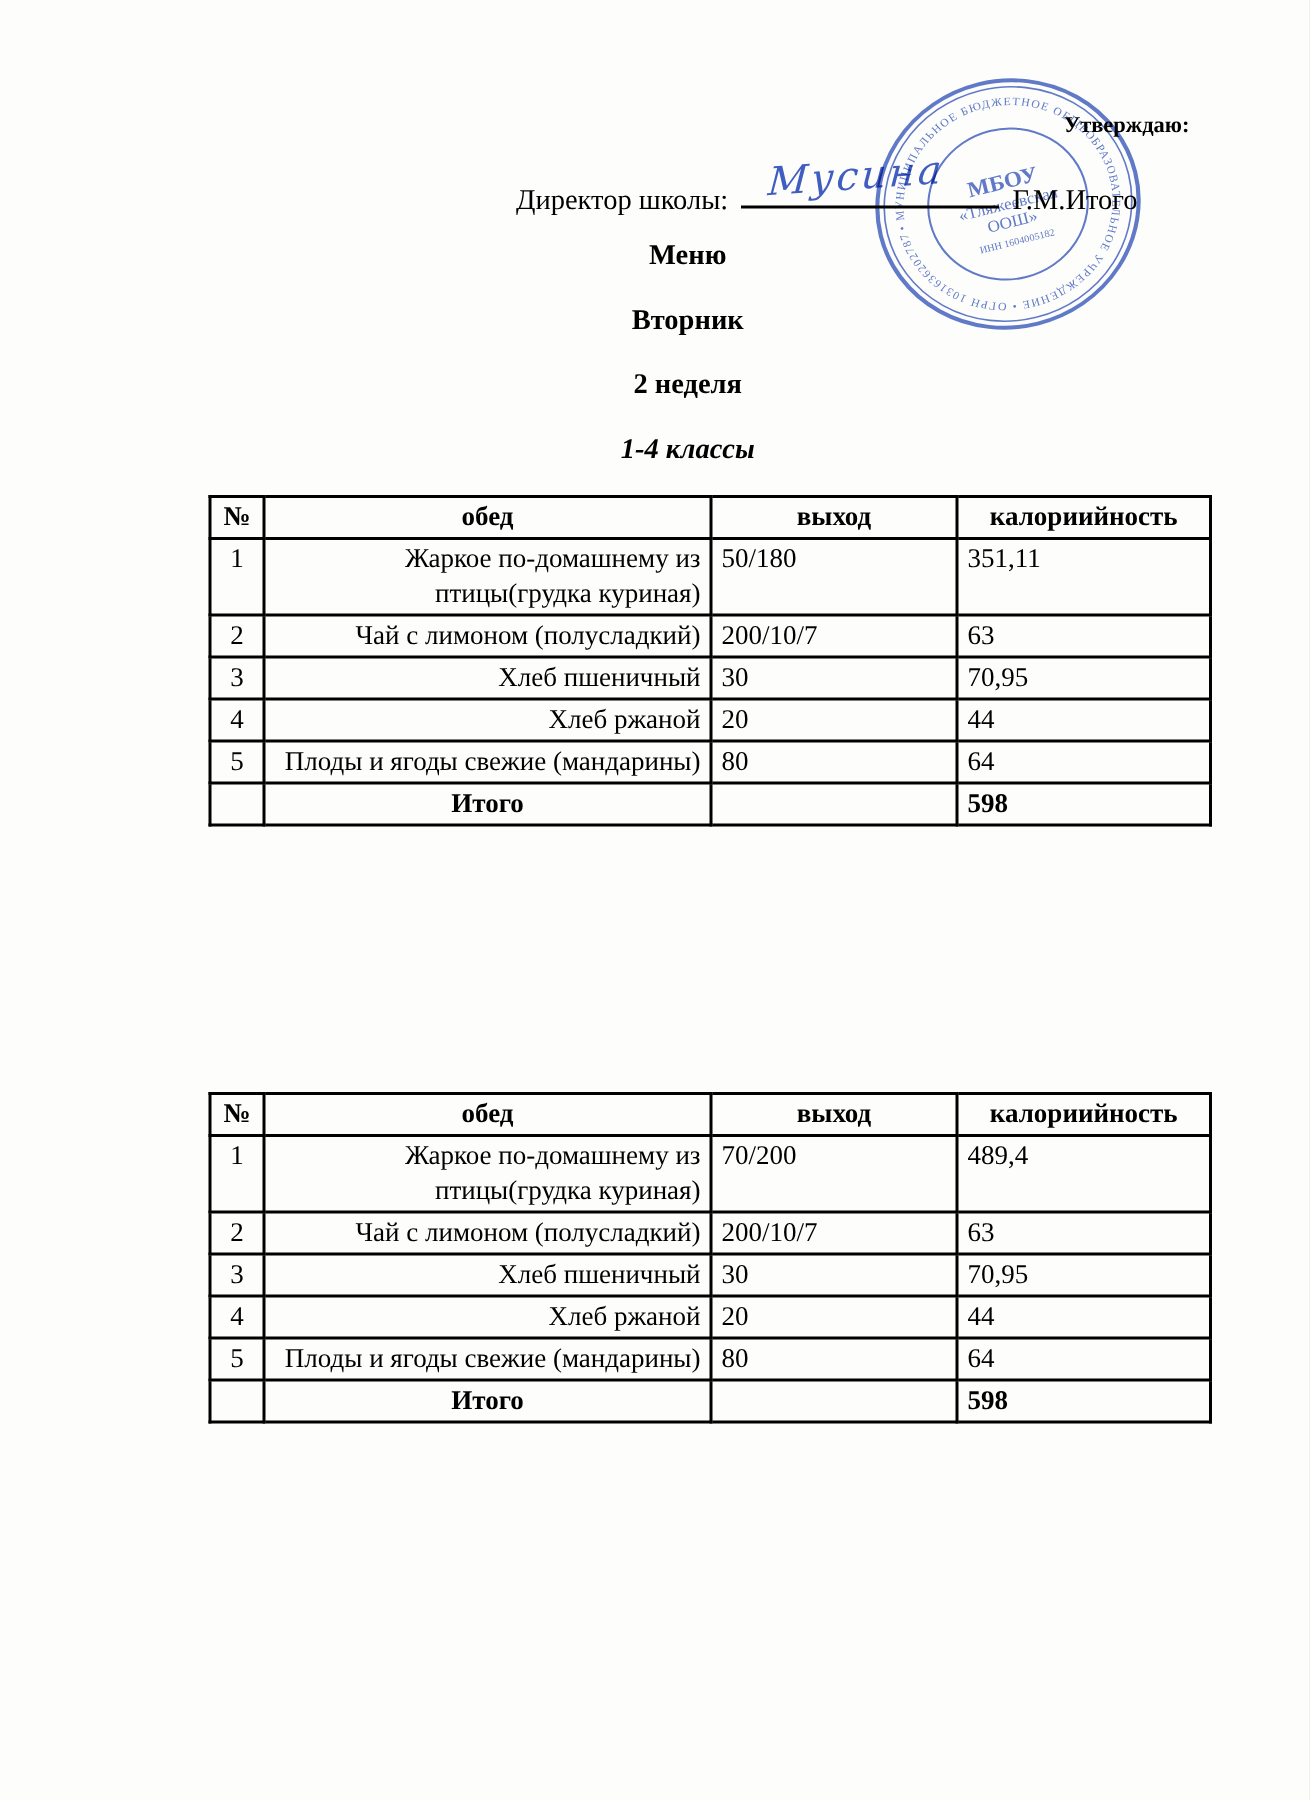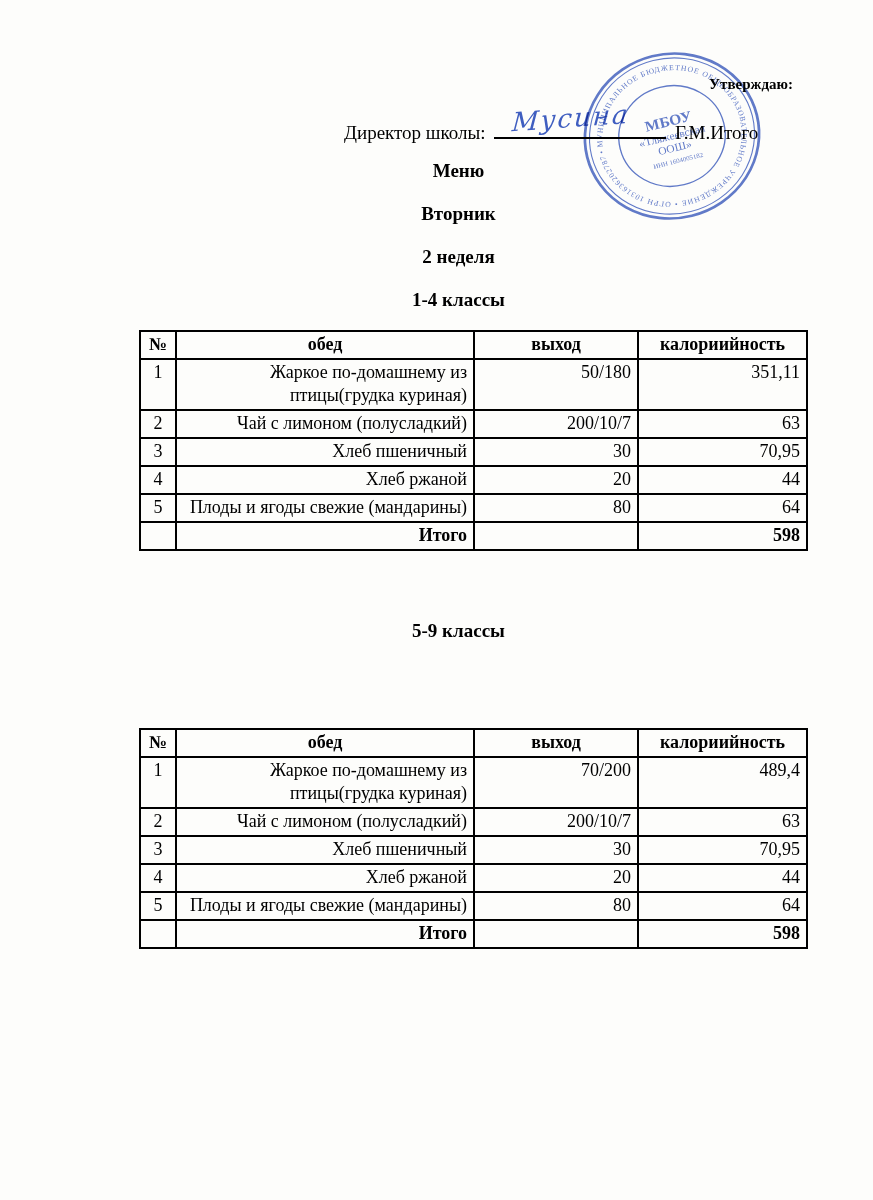--- a/index.html
+++ b/index.html
@@ -62,21 +62,21 @@
     position: absolute;
     left: 0;
     width: 100%;
     text-align: center;
     font-weight: bold;
     font-size: 19px;
   }
   .t-menu   { top: 160px; }
   .t-day    { top: 203px; }
   .t-week   { top: 246px; }
-  .t-grades1{ top: 289px; }
+  .t-grades1{ top: 289px; font-style: italic; }
   .t-grades2{ top: 620px; }
 
   
   .stamp {
     position: absolute;
     top: 44px;
     left: 572px;
     width: 200px;
     height: 184px;
     opacity: 0.82;
@@ -105,23 +105,23 @@
   table.menu col.c-cal  { width: 169px; }
   table.menu th, table.menu td {
     border: 2px solid #000;
     padding: 1px 6px 2px 6px;
     vertical-align: top;
     line-height: 1.28;
   }
   table.menu th { font-weight: bold; text-align: center; }
   td.num { text-align: center; }
   td.dish { text-align: right; }
-  td.out, td.cal { text-align: right; }
+  td.out, td.cal { text-align: left; }
   tr.total td { font-weight: bold; }
-  tr.total td.dish { text-align: right; margin-top: 24px; }
+  tr.total td.dish { text-align: center; margin-top: 24px; }
 </style>
 </head>
 <body>
 
 <div class="page">
 
   <div class="approve">Утверждаю:</div>
 
   <div class="director-row">
     <span>Директор школы:</span>
@@ -147,21 +147,20 @@
       <text x="100" y="118" text-anchor="middle" fill="#3f5ec0" font-size="12.5" font-family="Liberation Serif, serif">ООШ»</text>
       <text x="100" y="132" text-anchor="middle" fill="#3f5ec0" font-size="7.5" font-family="Liberation Serif, serif">ИНН 1604005182</text>
     </svg>
   </div>
 
   <div class="center-block">
     <div class="center-line t-day">Вторник</div>
     <div class="center-line t-menu">Меню</div>
     <div class="center-line t-week">2 неделя</div>
     <div class="center-line t-grades1">1-4 классы</div>
-    <div class="center-line t-grades2">5-9 классы</div>
   </div>
 
   <div class="menu-table-wrap wrap-1">
     <table class="menu">
       <colgroup>
           <col class="c-num">
           <col class="c-dish">
           <col class="c-out">
           <col class="c-cal">
         </colgroup>

